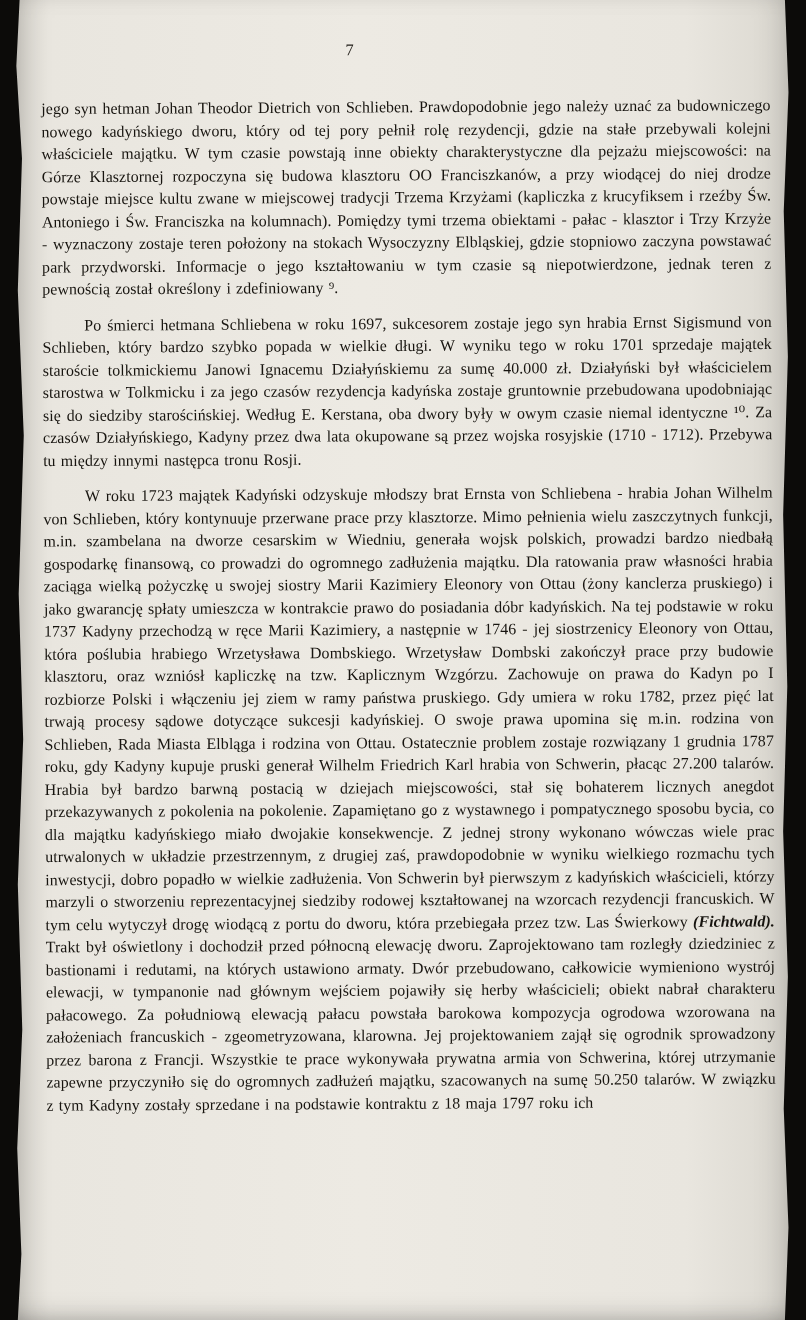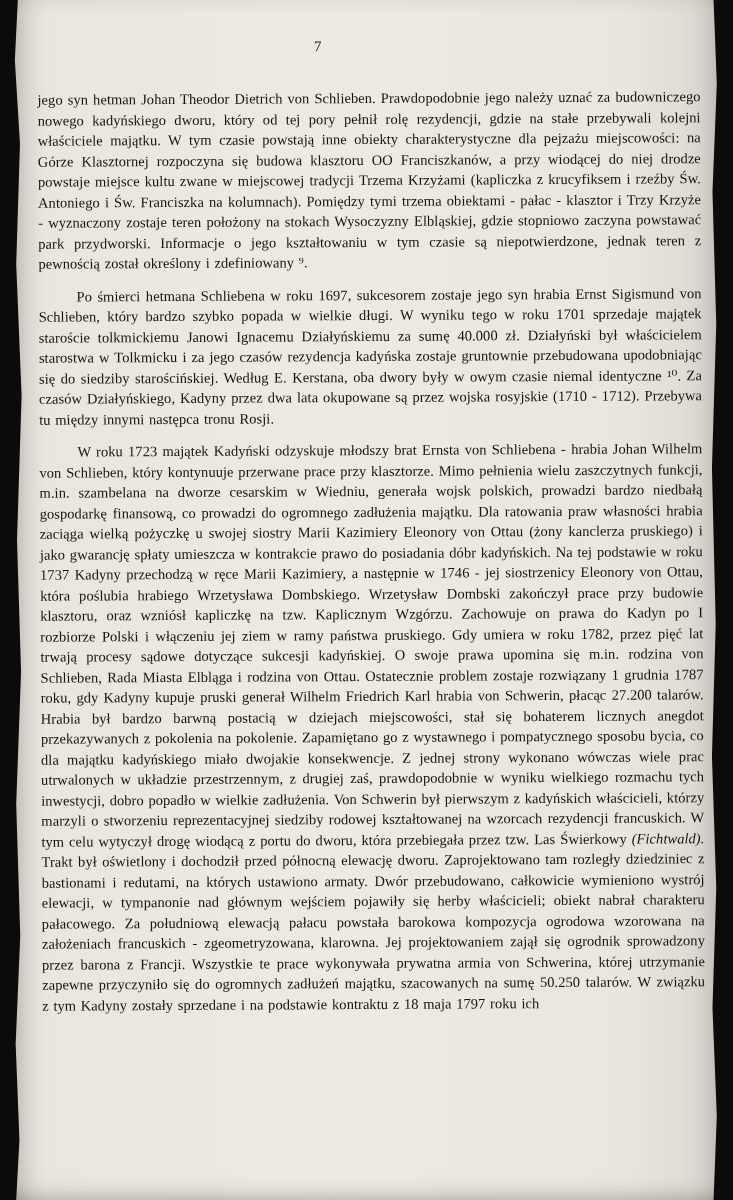--- a/index.html
+++ b/index.html
@@ -75,20 +75,21 @@
     margin: 0;
   }
   .text-block p + p {
     margin-top: 12px;
   }
   .text-block p.indent {
     text-indent: 38px;
   }
   .text-block em {
     font-style: italic;
+    font-weight: bold;
   }
 </style>
 </head>
 <body>
 
 <div class="scan">
 
   <div class="edge edge-left"></div>
   <div class="edge edge-right"></div>
 

